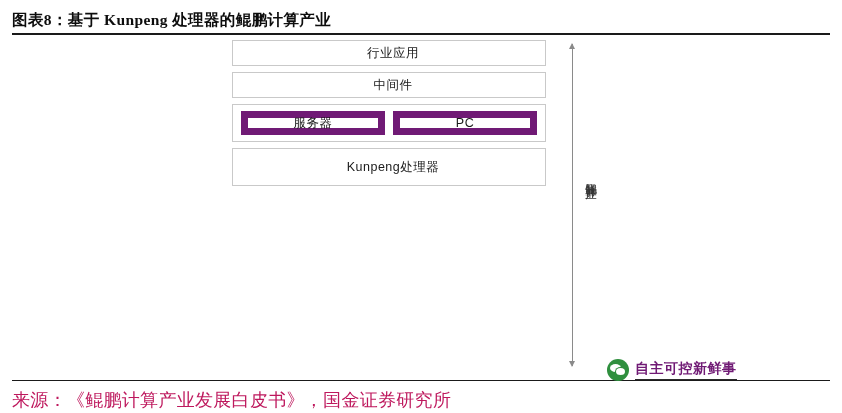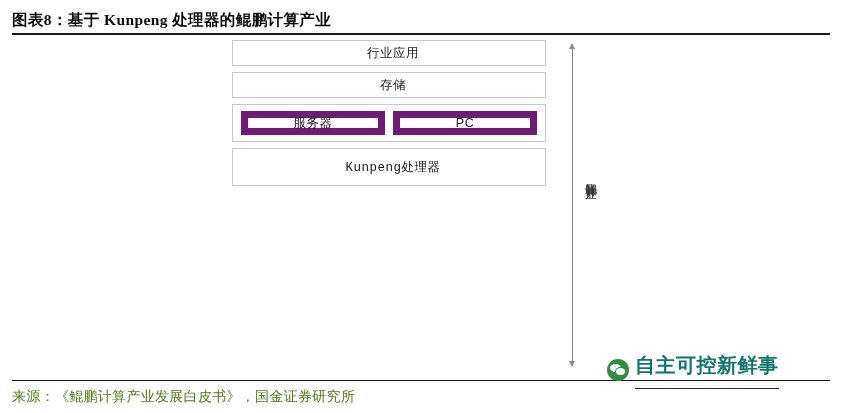--- a/index.html
+++ b/index.html
@@ -59,21 +59,21 @@
   .layer {
     box-sizing: border-box;
     border: 1px solid #c9c9c9;
     background: #ffffff;
     height: 26px;
     margin-bottom: 6px;
     display: flex;
     align-items: center;
     justify-content: center;
     font-size: 12.5px;
-    font-family: Liberation Mono, monospace;
+    font-family: Liberation Sans, sans-serif;
     color: #1a1a1a;
     letter-spacing: 0.5px;
     padding-left: 8px;
   }
   .layer.tall {
     height: 38px;
     align-items: center;
   }
   .split-row {
     box-sizing: border-box;
@@ -156,22 +156,22 @@
     top: 380px;
     width: 818px;
     height: 1px;
     background: #1a1a1a;
   }
   .source {
     position: absolute;
     left: 12px;
     top: 388px;
     font-family: "Liberation Serif", serif;
-    font-size: 14px;
-    color: #4d7c0f;
+    font-size: 18px;
+    color: #be185d;
     letter-spacing: 0.3px;
     white-space: nowrap;
   }
 
   
   .badge {
     position: absolute;
     left: 607px;
     top: 355px;
     width: 224px;
@@ -201,26 +201,26 @@
   }
   .badge-icon .b2 {
     width: 9px;
     height: 7px;
     left: 9px;
     top: 9px;
     box-shadow: 0 0 0 1px #2f8f3e;
   }
   .badge-text {
     font-family: "Liberation Serif", serif;
-    font-size: 20px;
+    font-size: 14px;
     font-weight: bold;
-    color: #0f766e;
+    color: #701a75;
     letter-spacing: 0.5px;
     border-bottom: 1px solid #2b2b2b;
-    padding-bottom: 9px;
+    padding-bottom: 1px;
     white-space: nowrap;
   }
 </style>
 </head>
 <body>
 
 <div class="page">
 
   <div class="title-bar">
     <span class="title-text">图表8：基于 Kunpeng 处理器的鲲鹏计算产业</span>
@@ -228,26 +228,26 @@
   <div class="title-rule"></div>
 
   <div class="diagram">
 
     <div class="layer">
       <span>行业应用</span>
     </div>
 
 
 
-
-
-
     <div class="layer">
-      <span>存储</span>
-    </div>
+      <span>中间件</span>
+    </div>
+
+
+
 
     <div class="split-row">
       <div class="split-cell">
         <span>服务器</span>
       </div>
       <div class="split-cell">
         <span>PC</span>
       </div>
     </div>
 

